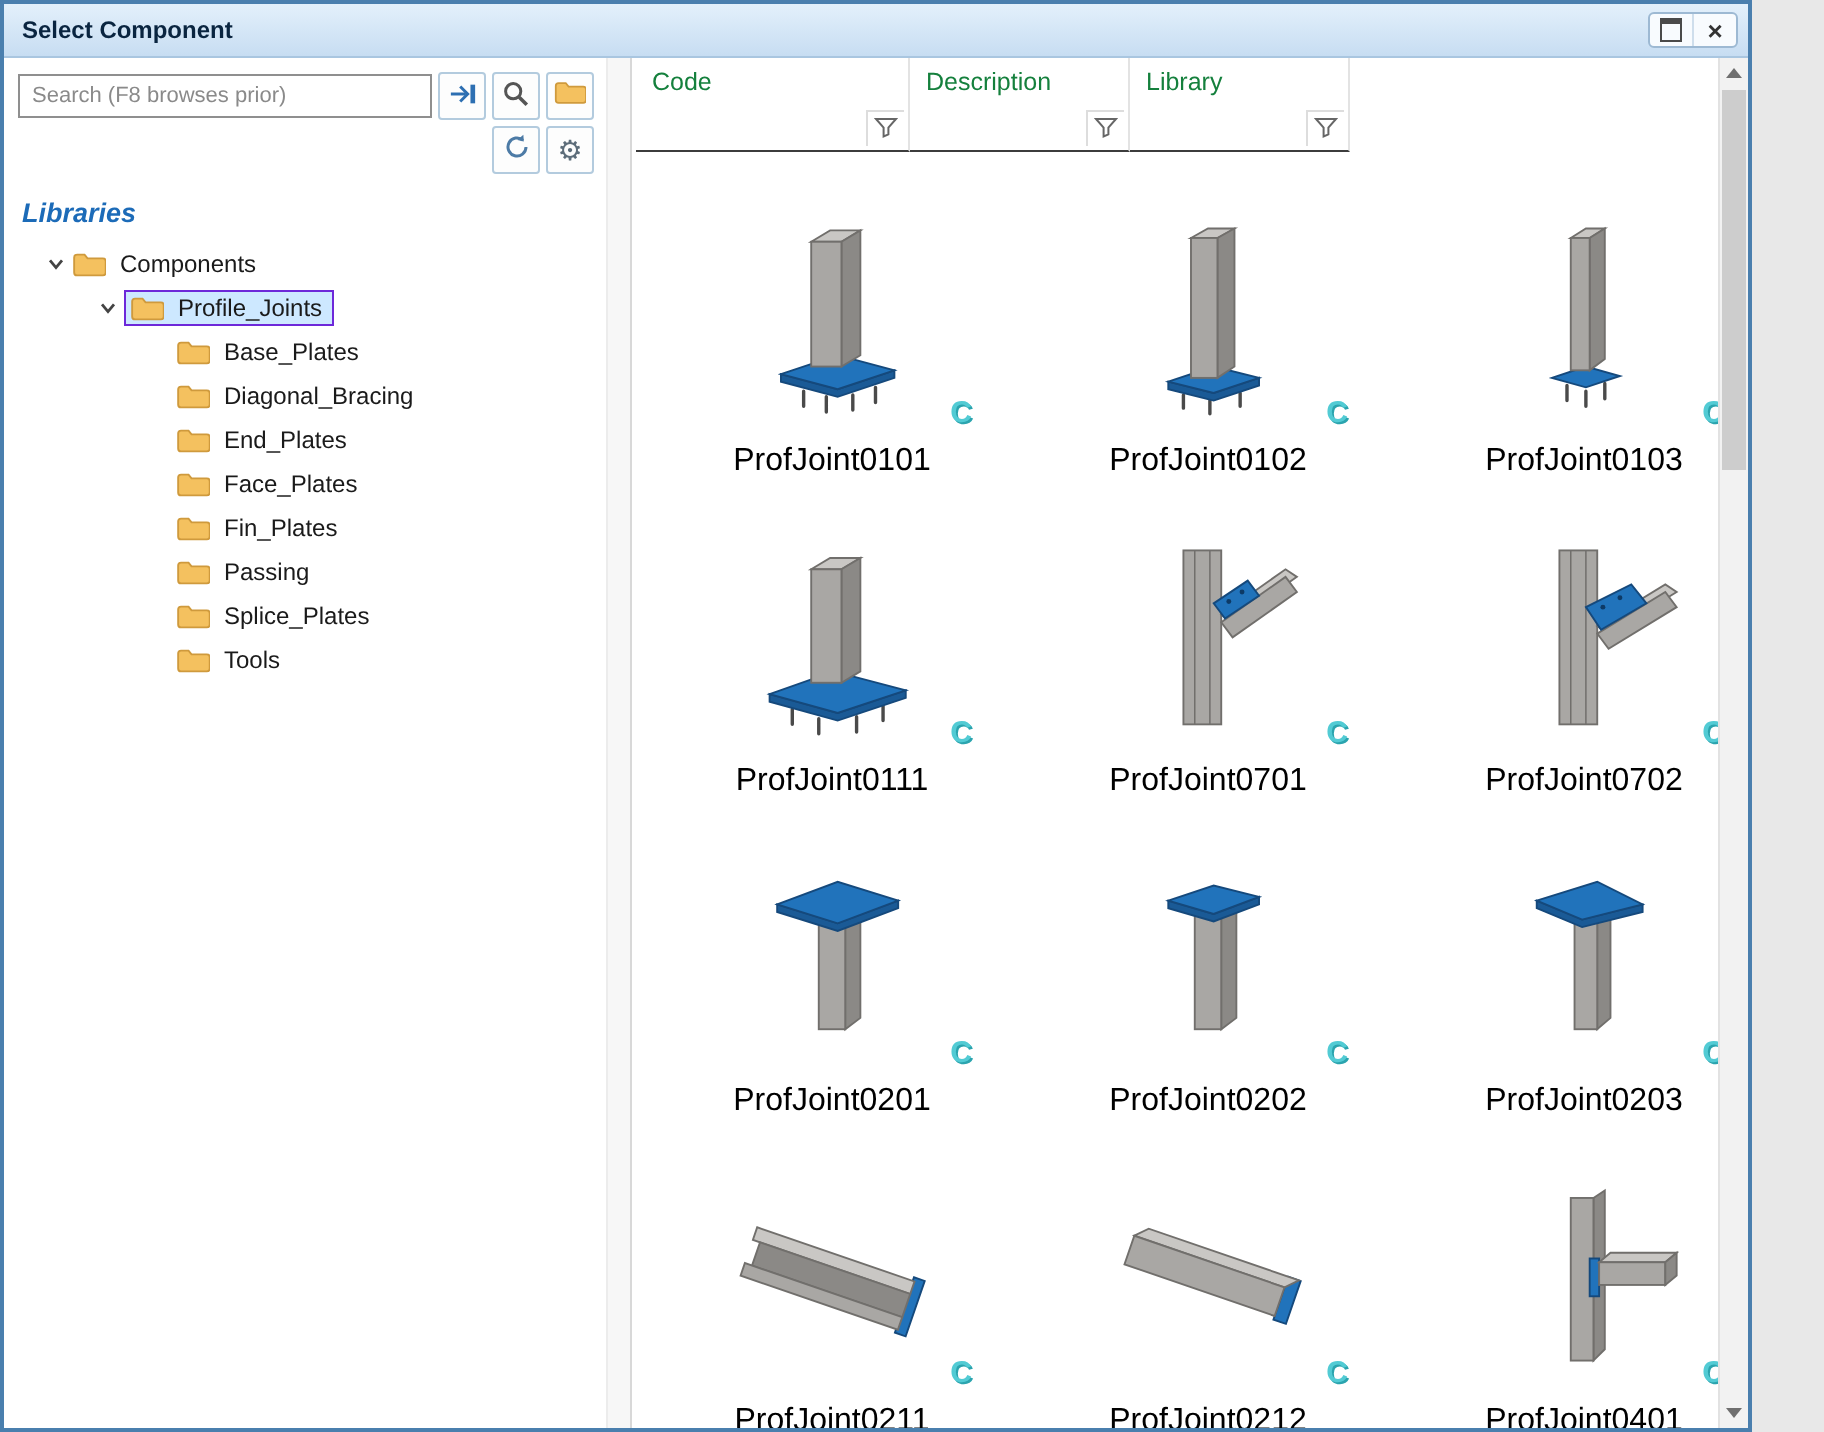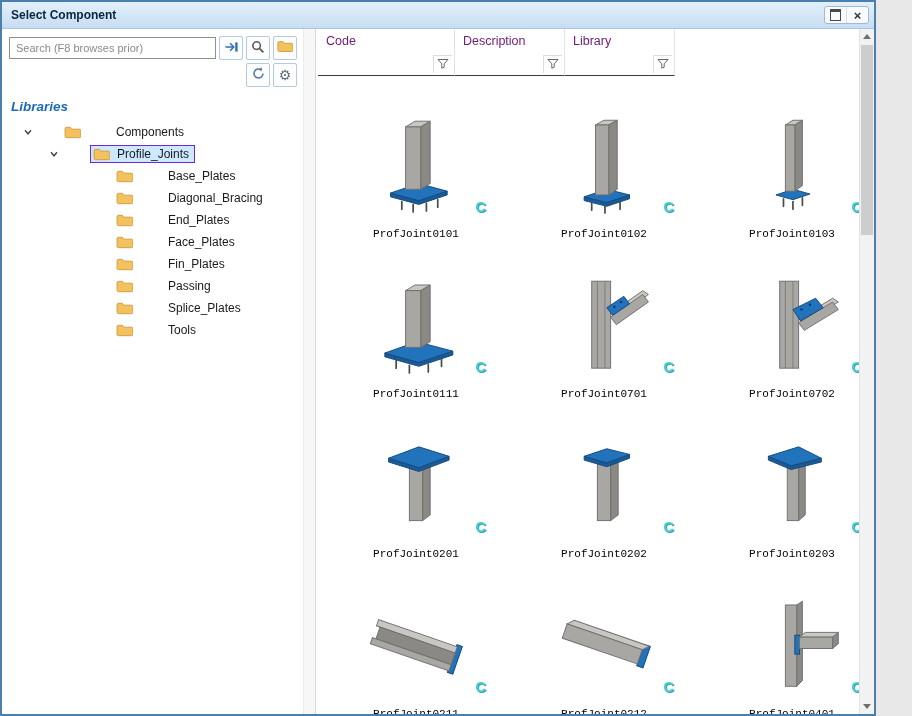--- a/index.html
+++ b/index.html
@@ -28,42 +28,42 @@
   .search-input{flex:1;height:22px;box-sizing:border-box;border:1px solid #8f8f8f;
     padding:0 6px;font-size:11px;font-family:"Liberation Sans",sans-serif;color:#333;}
   .search-input::placeholder{color:#8a8a8a;}
   .tool-btn{width:24px;height:24px;flex:0 0 24px;background:#fdfdfd;border:1px solid #b3cbde;border-radius:2px;
     display:flex;align-items:center;justify-content:center;cursor:pointer;padding:0;}
   .second-row{display:flex;justify-content:flex-end;gap:3px;margin:3px 14px 0 0;}
   .gear-glyph{font-size:14px;color:#5d6d7a;line-height:1;}
   .lib-heading{color:#1c6bb8;font-weight:bold;font-size:13.5px;margin:12px 2px 7px 2px;font-style:italic;}
   
   .tree{flex:1;overflow:hidden;font-size:12px;color:#1a1a1a;margin-right:12px;}
-  .tree-row{display:flex;align-items:center;height:22px;cursor:pointer;white-space:nowrap;gap:28px;}
+  .tree-row{display:flex;align-items:center;height:22px;cursor:pointer;white-space:nowrap;}
   .lvl0{padding-left:10px;} .lvl1{padding-left:36px;} .lvl2{padding-left:62px;}
   .chev{width:17px;flex:0 0 17px;display:flex;justify-content:center;align-items:center;}
   .folder-ico{width:18px;height:14px;flex:0 0 18px;margin-right:6px;display:flex;align-items:center;}
   .tree-label{line-height:14px;}
   .hl{display:flex;align-items:center;background:#cde8ff;border:1px solid #6d28d9;padding:1px 5px 1px 2px;}
   
   .right{flex:1;display:flex;flex-direction:column;position:relative;min-width:0;background:#fff;padding-right:14px;}
   .grid-header{display:flex;height:47px;flex:0 0 47px;margin-left:2px;}
   .hcol{position:relative;box-sizing:border-box;border-right:1px solid #e3e3e3;border-bottom:1px solid #3c3c3c;
-    padding:5px 6px 0 8px;font-size:12.5px;color:#701a75;cursor:pointer;}
+    padding:5px 6px 0 8px;font-size:12.5px;color:#15803d;cursor:pointer;}
   .hcol.code{width:137px;} .hcol.desc{width:110px;} .hcol.lib{width:110px;}
   .hfill{flex:1;}
   .funnel-cell{position:absolute;right:2px;bottom:2px;border-left:1px solid #ddd;border-top:1px solid #ddd;
     padding:2px 3px 1px 3px;background:#fff;cursor:pointer;}
   
   .grid-body{flex:1;overflow:hidden;padding:10px 0 0 6px;}
   .tiles{display:grid;grid-template-columns:repeat(3,188px);}
   .tile{position:relative;height:154px;display:flex;flex-direction:column;align-items:center;
     justify-content:flex-end;padding-bottom:6px;cursor:pointer;}
   .thumb{width:104px;height:116px;margin-bottom:2px;}
-  .tile-label{font-size:11px;color:#000;font-family:Liberation Mono, monospace;}
+  .tile-label{font-size:16px;color:#000;}
   .c-logo{position:absolute;right:24px;bottom:32px;font-size:15px;font-weight:bold;
     color:#52cbd4;text-shadow:1px 1px 0 #2ba4ae;line-height:1;}
   
   .f{fill:#a9a7a4;stroke:#716f6c;stroke-width:1;}
   .s{fill:#8b8986;stroke:#716f6c;stroke-width:1;}
   .t{fill:#c9c7c4;stroke:#716f6c;stroke-width:1;}
   .b{fill:#2173bb;stroke:#15497c;stroke-width:1;}
   .b2{fill:#1a5a96;stroke:#15497c;stroke-width:1;}
   .bolt{stroke:#4a4a4a;stroke-width:1.8;stroke-linecap:round;}
   .rib{stroke:#716f6c;stroke-width:0.8;}

